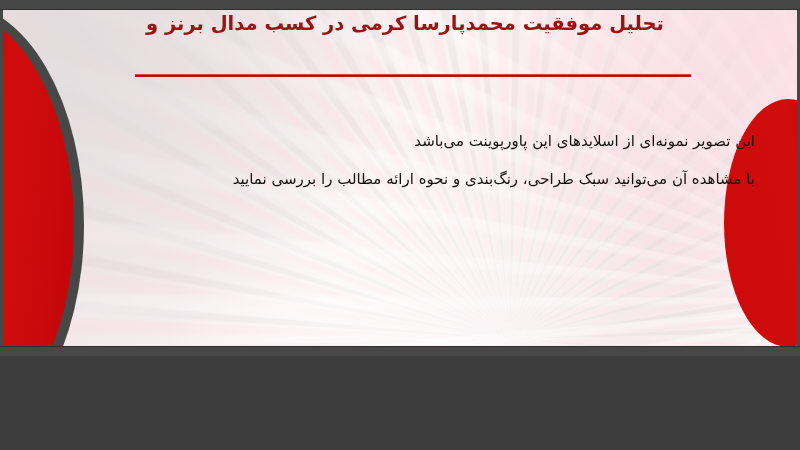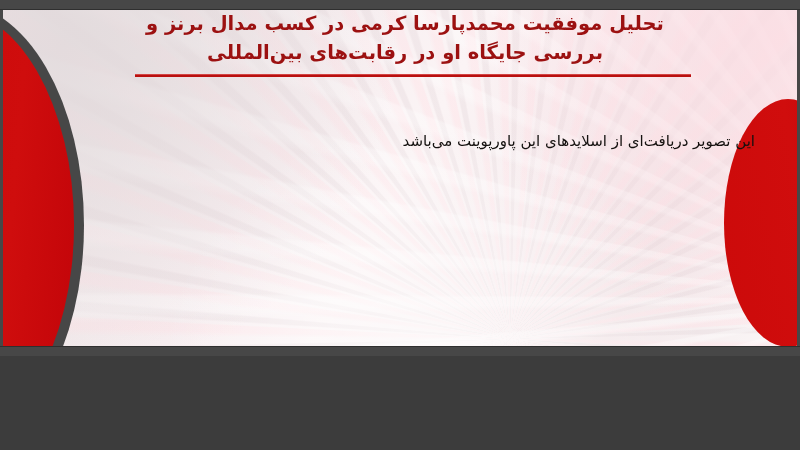--- a/index.html
+++ b/index.html
@@ -230,24 +230,24 @@
   <div class="frame-edge-top"></div>
   <div class="frame-bottom"></div>
   <div class="frame-edge-bottom"></div>
   <div class="frame-left"></div>
   <div class="frame-right"></div>
 
   <div class="content">
 
     <div class="title-block">
       <div class="title-line">تحلیل موفقیت محمدپارسا کرمی در کسب مدال برنز و</div>
-      <div class="title-line">بررسی جایگاه او در رقابت‌های بین‌المللی</div>
     </div>
 
     <div class="title-rule"></div>
 
     <div class="body-block">
-      <div class="body-line">این تصویر دریافت‌ای از اسلایدهای این پاورپوینت می‌باشد</div>
+      <div class="body-line">این تصویر نمونه‌ای از اسلایدهای این پاورپوینت می‌باشد</div>
+      <div class="body-line">با مشاهده آن می‌توانید سبک طراحی، رنگ‌بندی و نحوه ارائه مطالب را بررسی نمایید</div>
     </div>
 
   </div>
 
 </div>
 
 </body></html>

